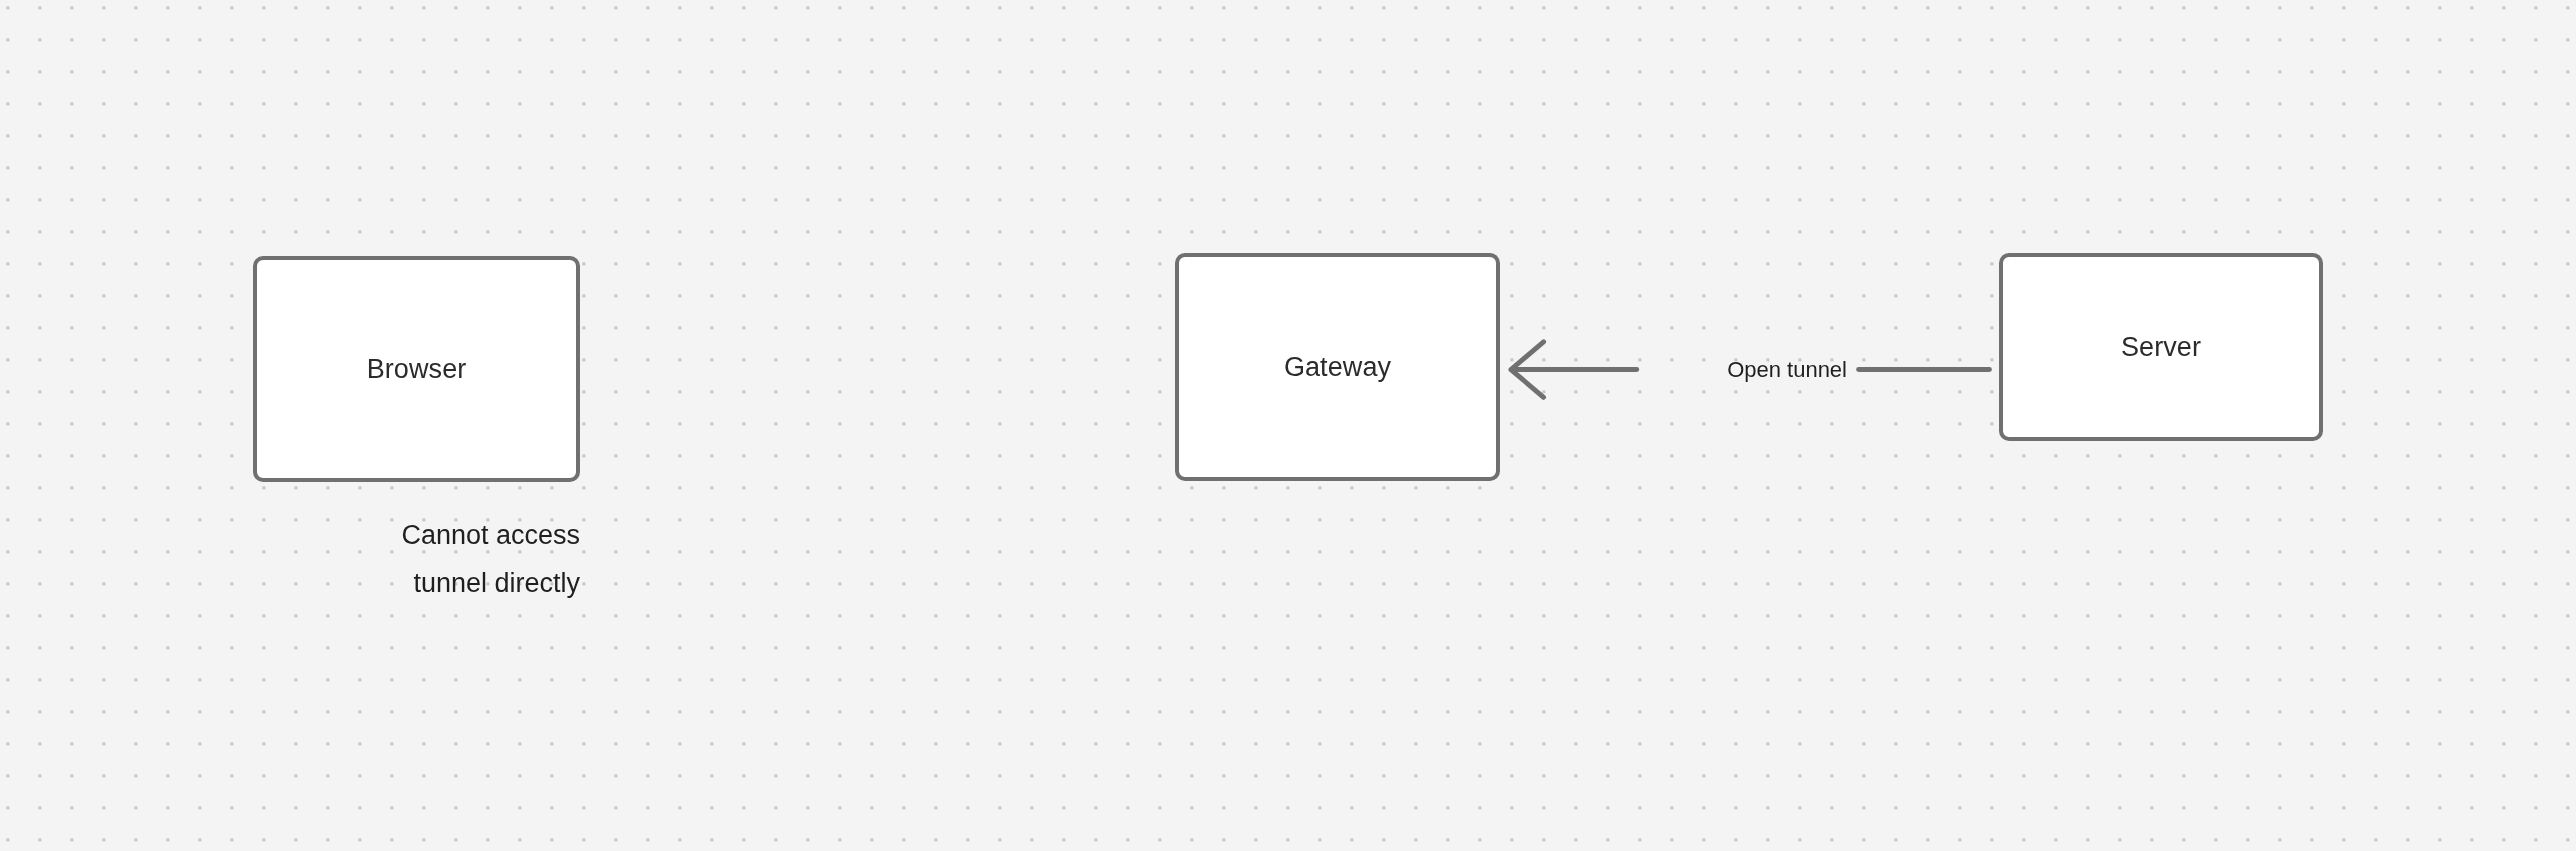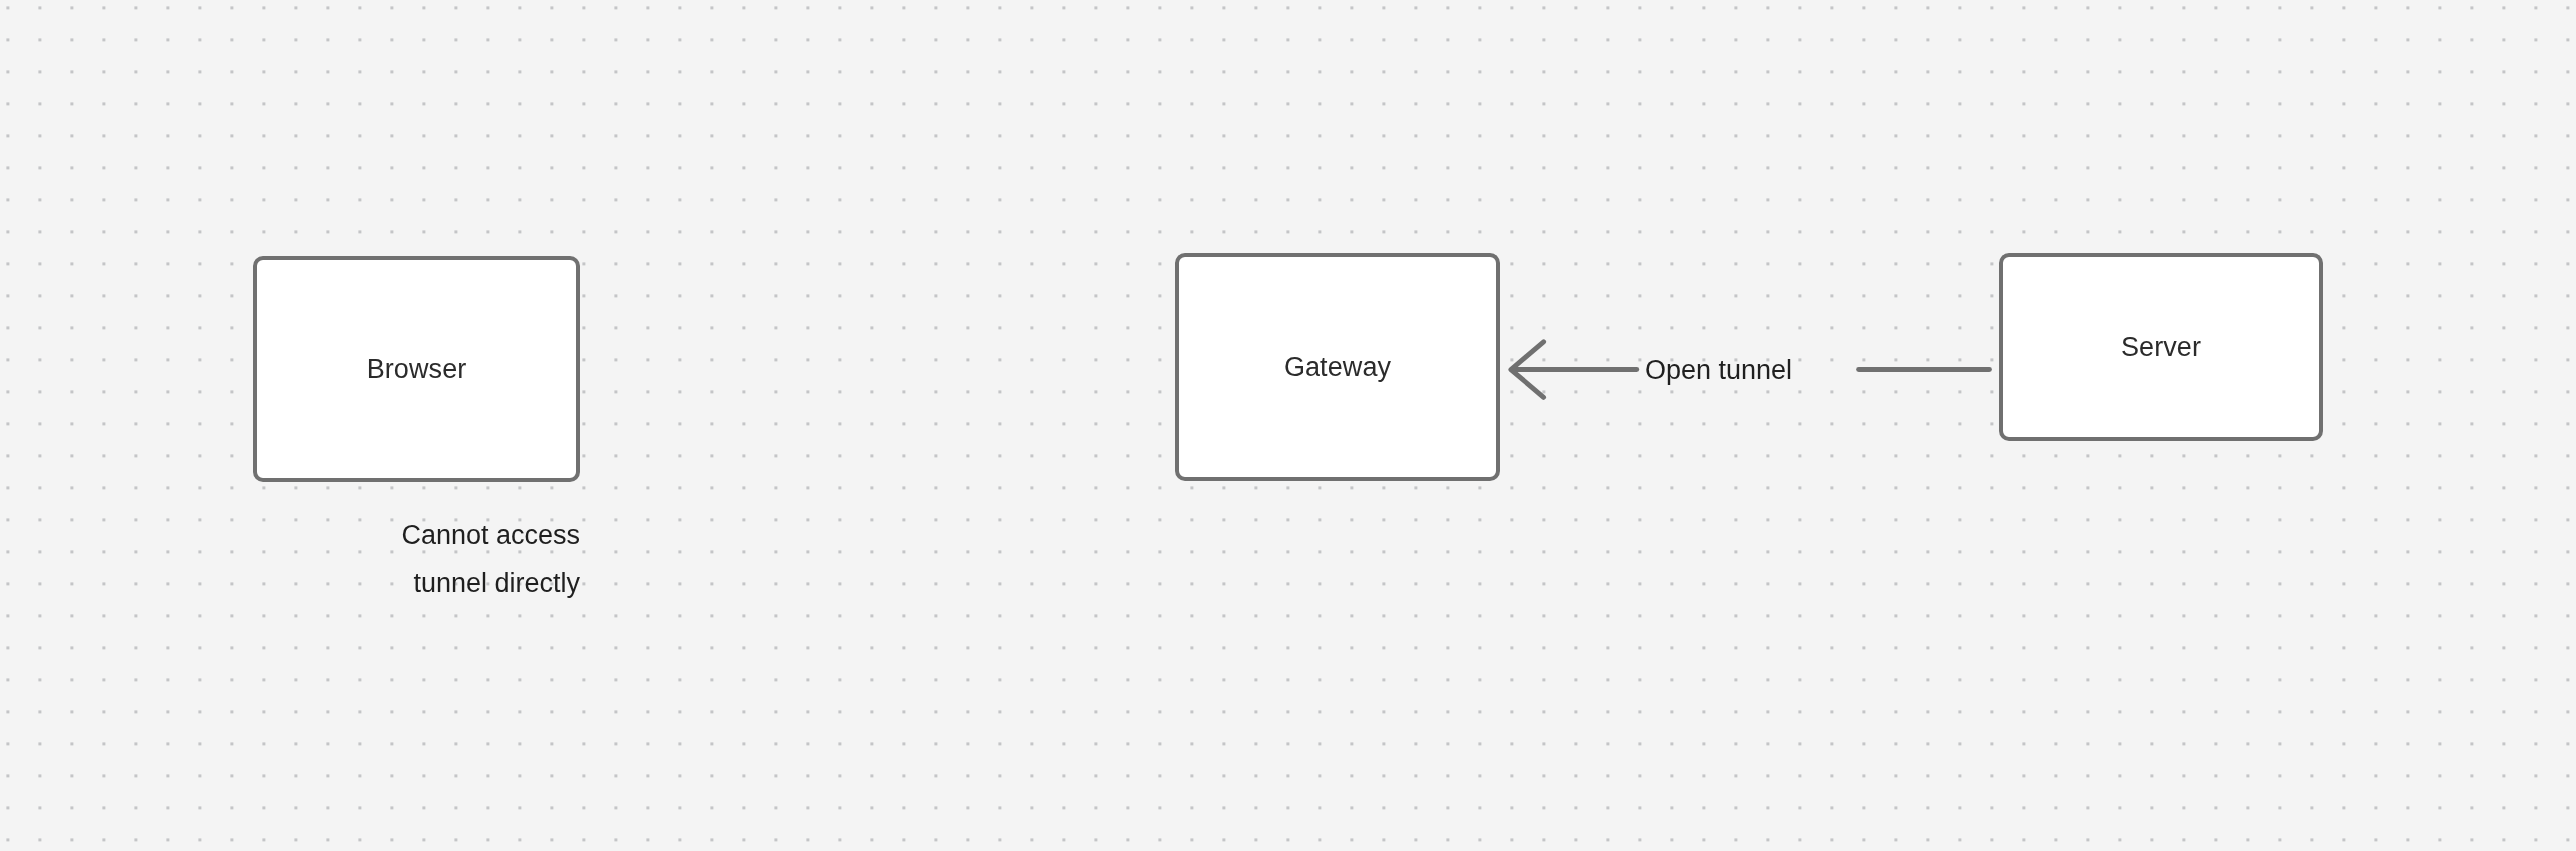--- a/index.html
+++ b/index.html
@@ -67,22 +67,22 @@
     width: 2576px;
     height: 851px;
     pointer-events: none;
   }
 
   .edge-label {
     position: absolute;
     top: 353px;
     left: 1645px;
     width: 202px;
-    text-align: left;
-    font-size: 27px;
+    text-align: right;
+    font-size: 22px;
     line-height: 34px;
     color: #1f1f1f;
     white-space: nowrap;
     background: transparent;
   }
 </style>
 </head>
 <body>
 
 <div id="canvas">

